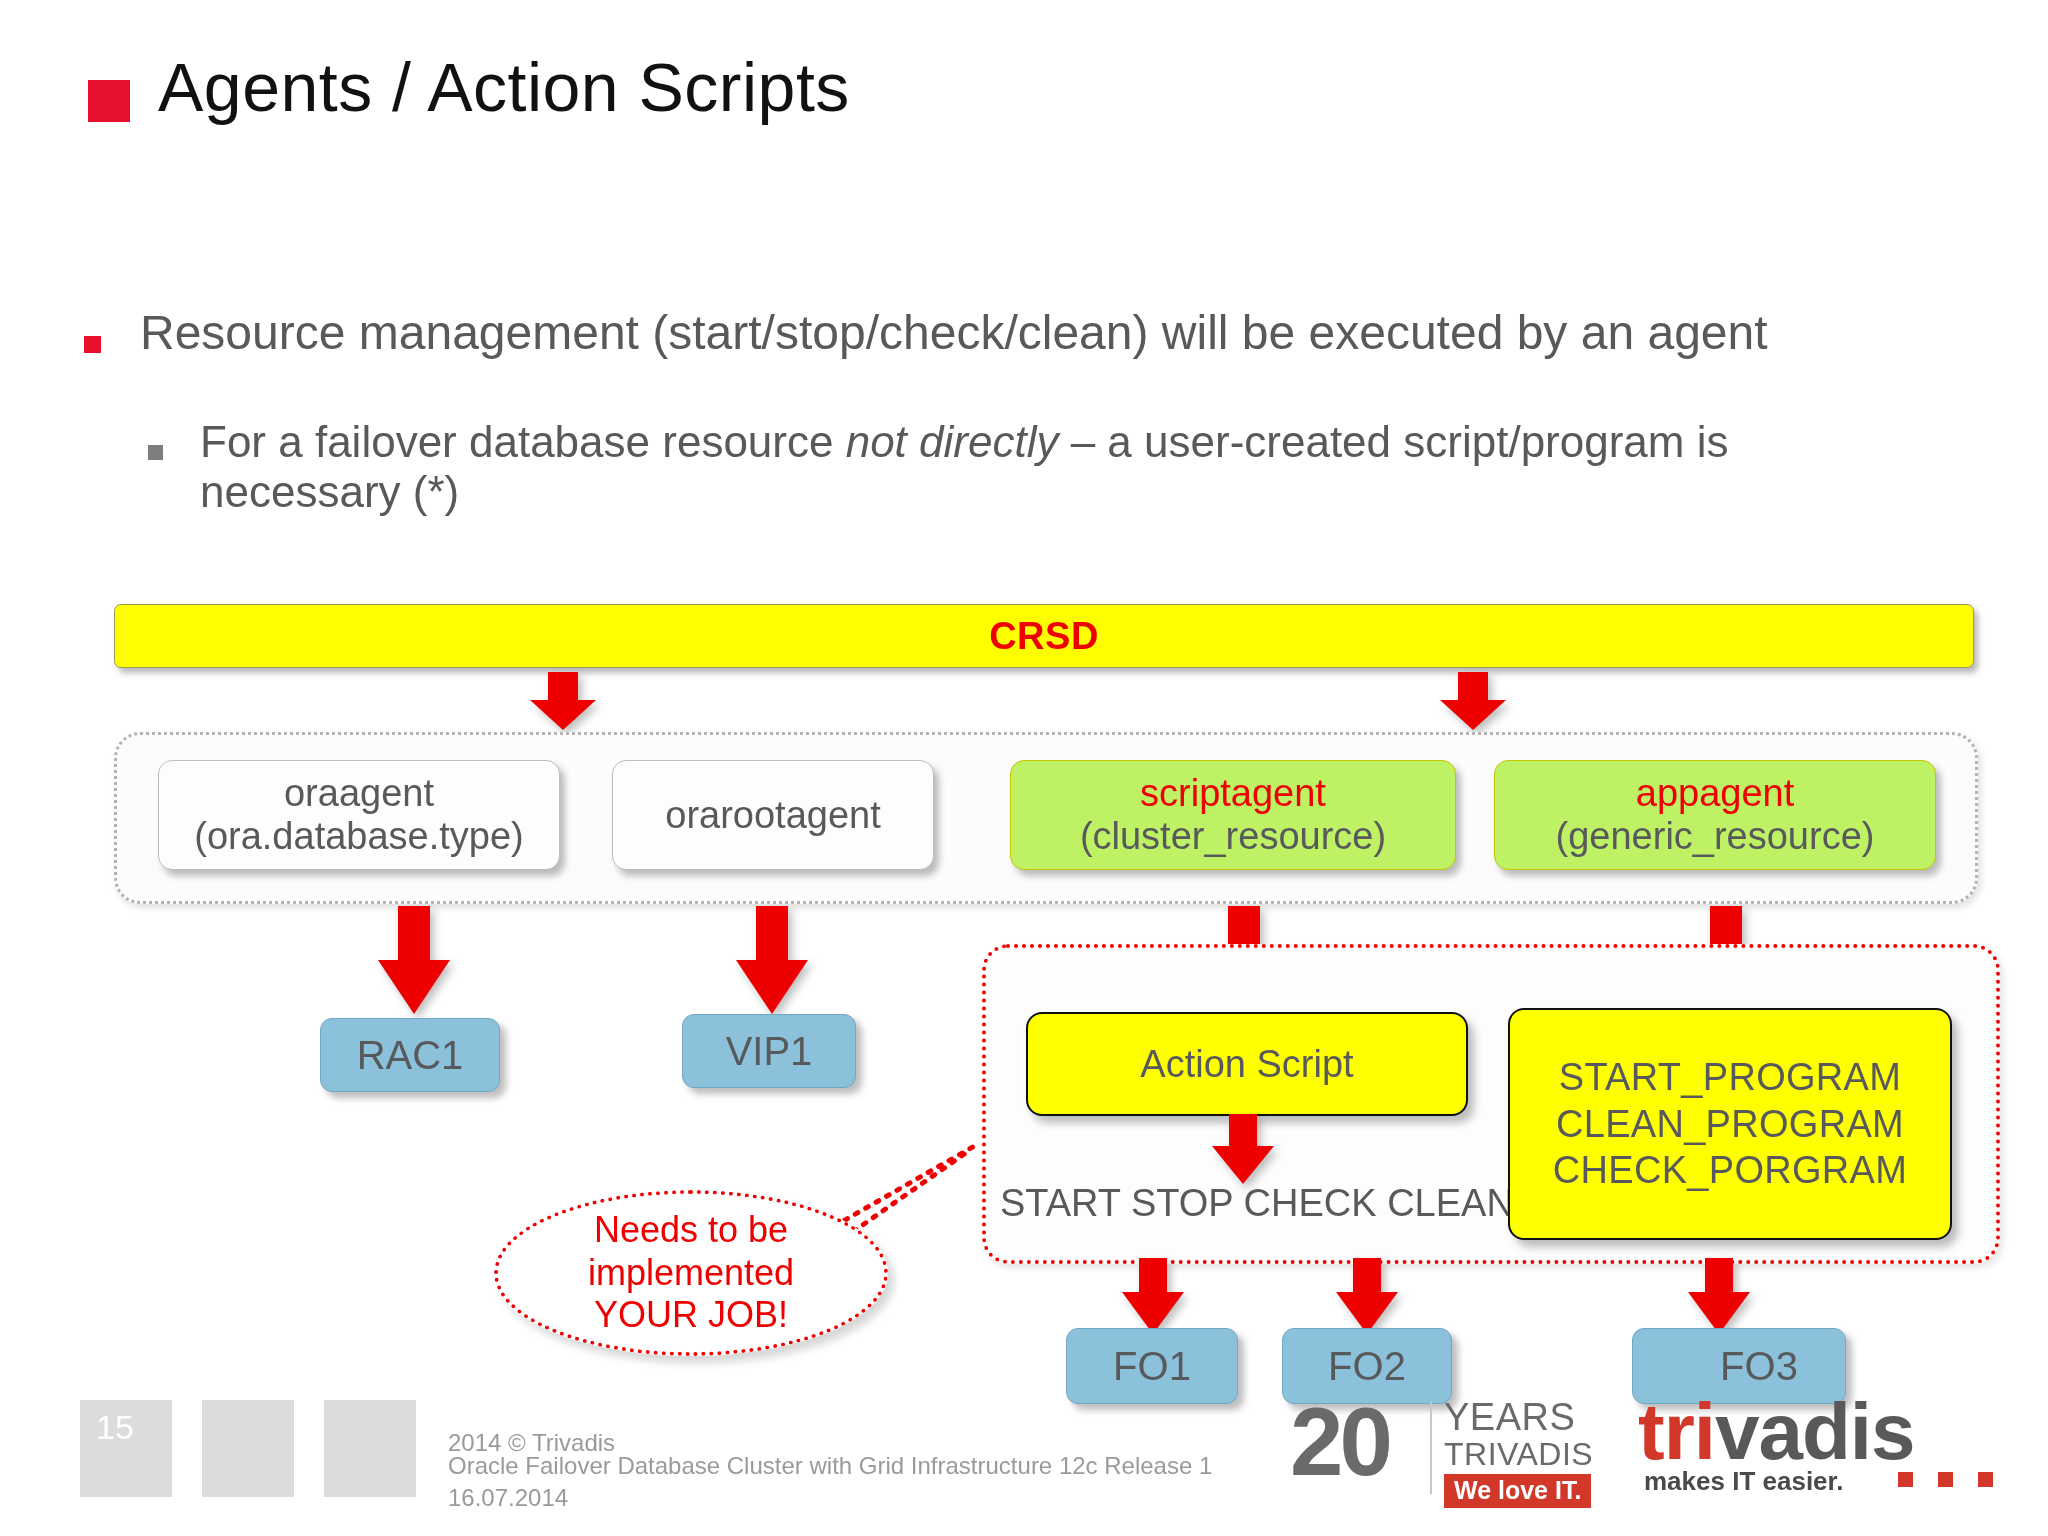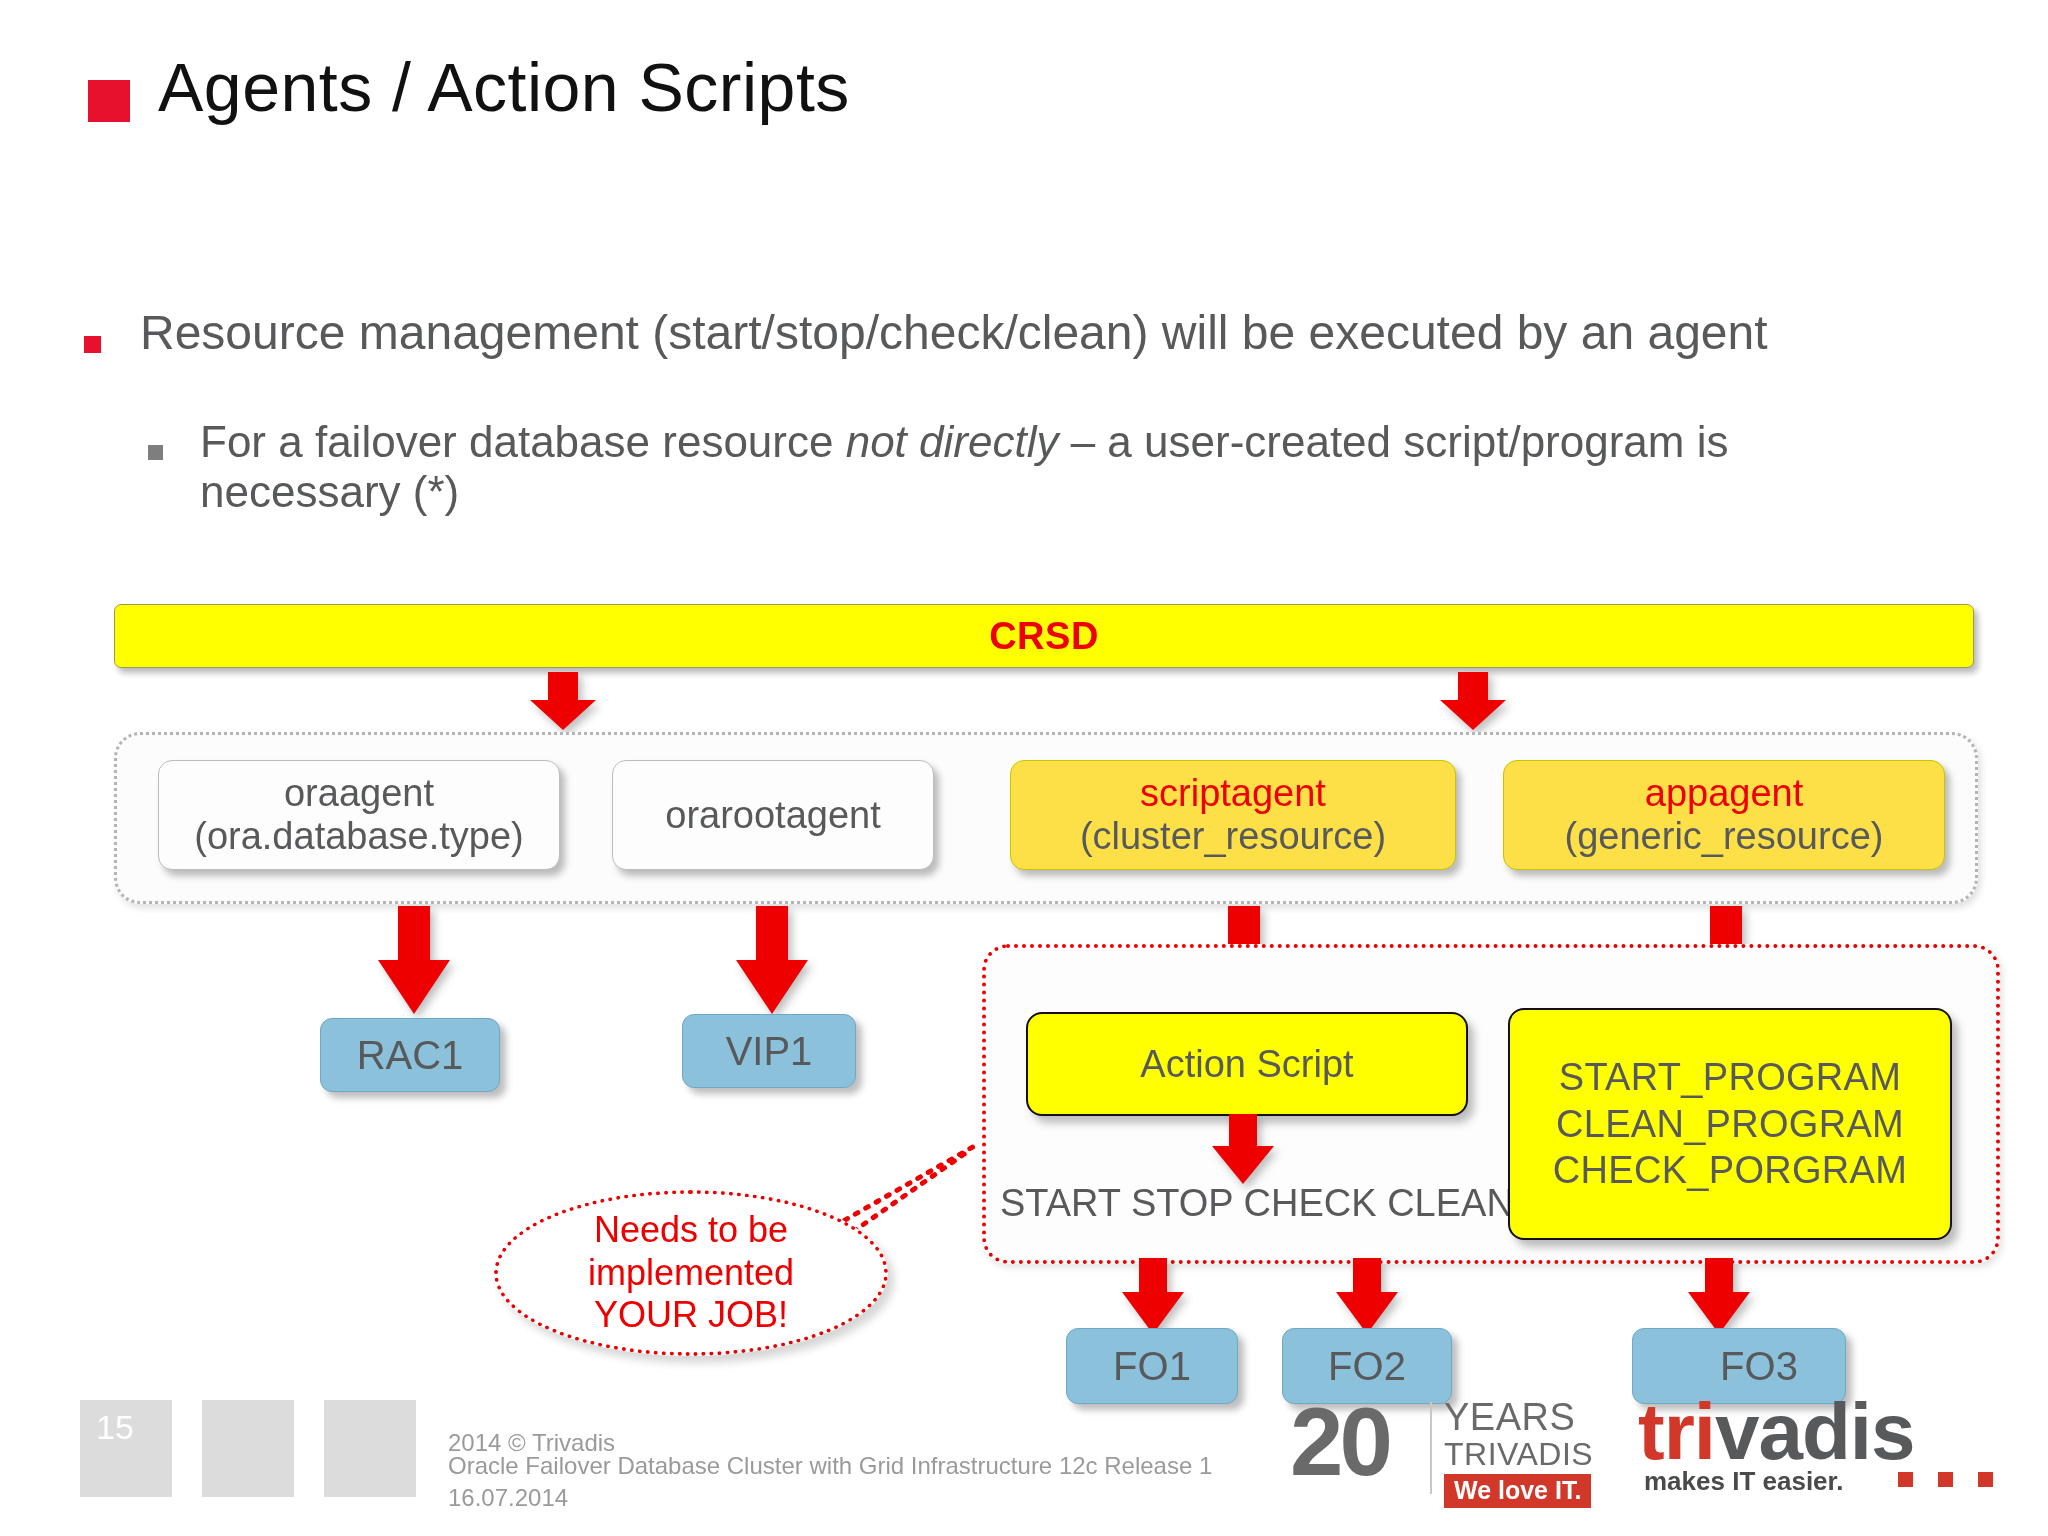--- a/index.html
+++ b/index.html
@@ -99,31 +99,31 @@
     align-items: center; justify-content: center;
     box-shadow: 5px 6px 7px rgba(0,0,0,.26);
     line-height: 1.12;
     text-align: center;
   }
   .agent-box.plain {
     background: #FDFDFD;
     border: 1.5px solid #BDBDBD;
   }
   .agent-box.yellow {
-    background: #fde047;
+    background: #bef264;
     border: 1.5px solid #C6C600;
   }
   .agent-name { font-size: 38px; color: #58595B; }
   .agent-name.red { color: #EE0000; }
   .agent-sub  { font-size: 38px; color: #58595B; }
 
   #agent-oraagent      { left: 158px; top: 760px; width: 400px; height: 108px; }
   #agent-orarootagent  { left: 612px; top: 760px; width: 320px; height: 108px; }
   #agent-scriptagent   { left: 1010px; top: 760px; width: 444px; height: 108px; }
-  #agent-appagent      { left: 1494px; top: 760px; width: 440px; height: 108px; margin-left: 9px; }
+  #agent-appagent      { left: 1494px; top: 760px; width: 440px; height: 108px; }
 
   
   .script-container {
     position: absolute;
     left: 982px; top: 944px;
     width: 1010px; height: 312px;
     border: 4px dotted #EE0000;
     border-radius: 26px;
     background: #FDFDFD;
     box-shadow: 3px 4px 7px rgba(0,0,0,.10);

